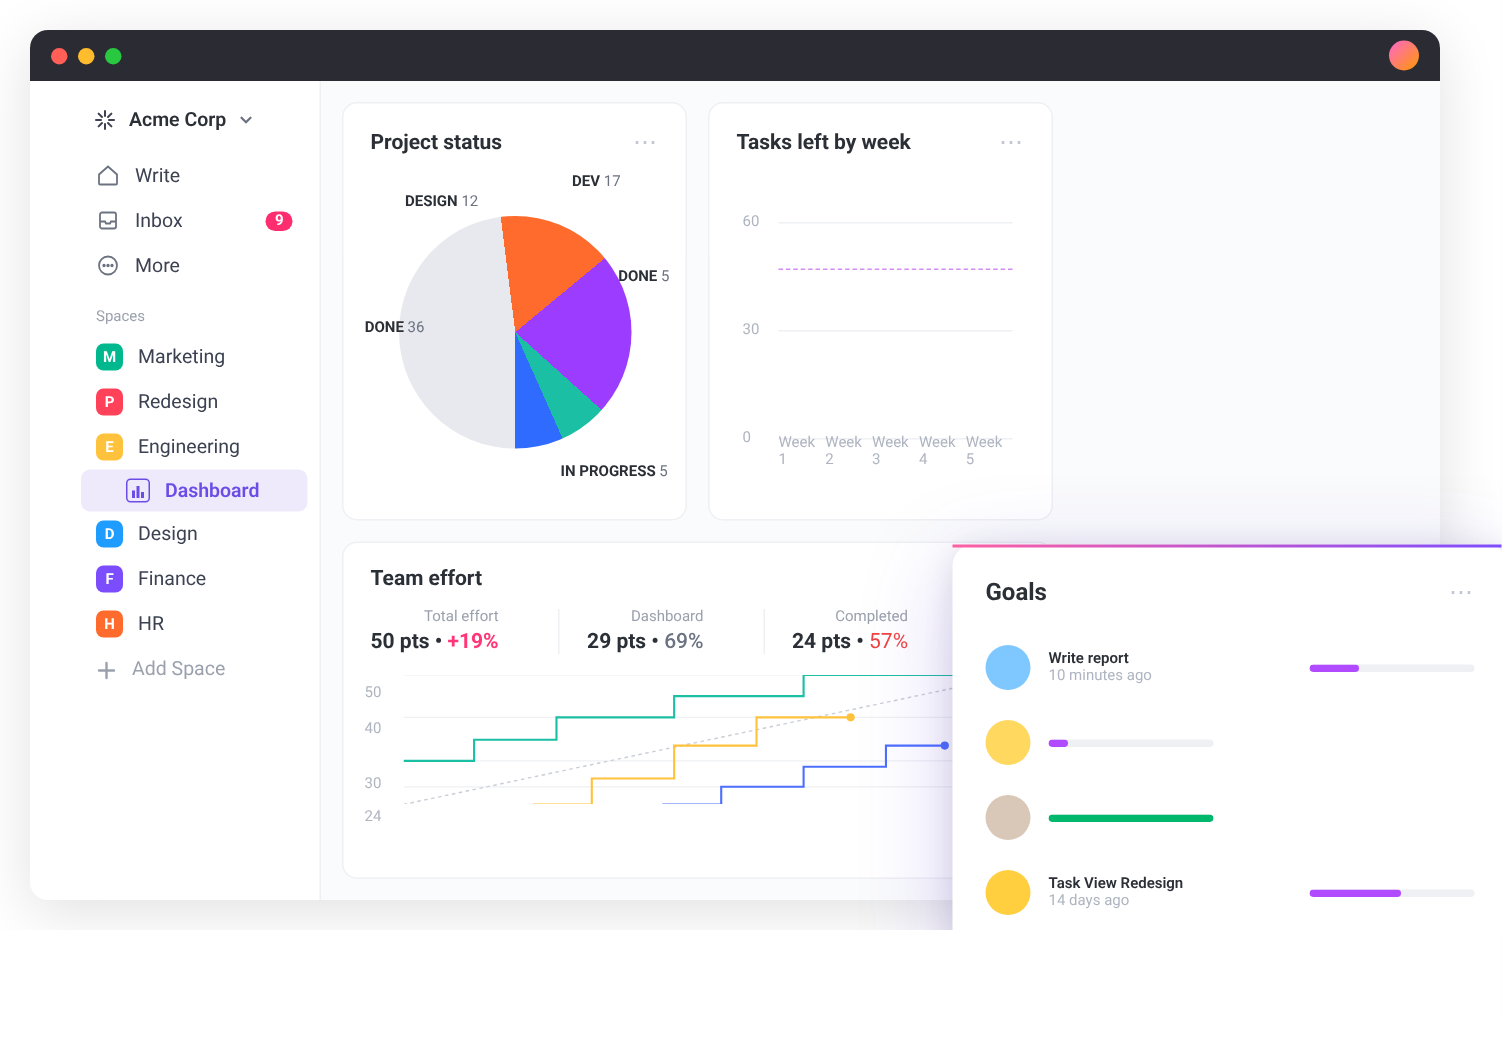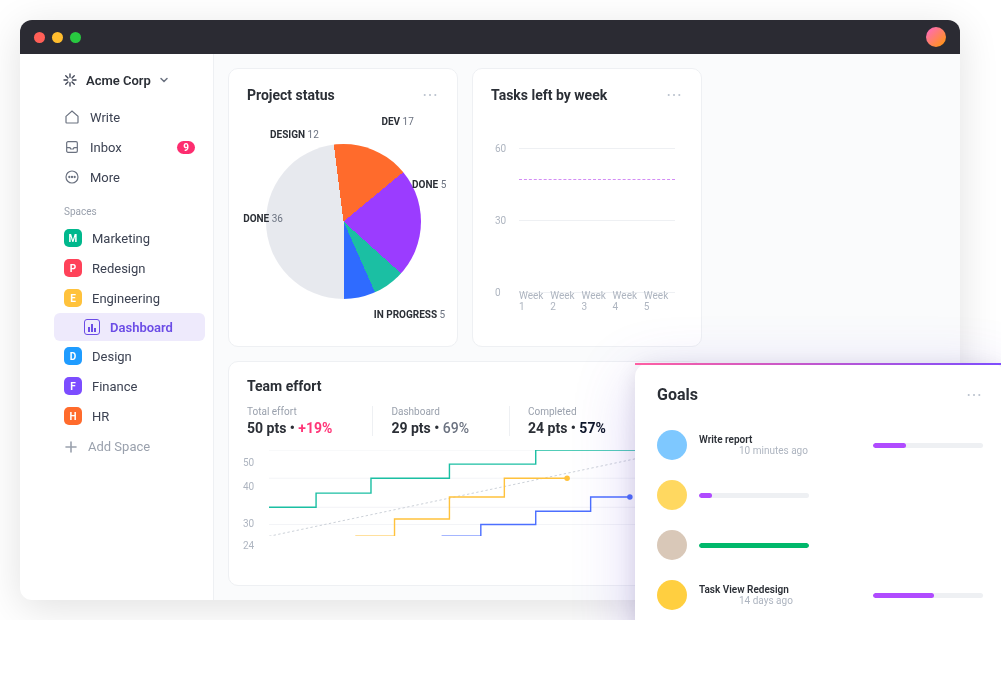--- a/index.html
+++ b/index.html
@@ -43,40 +43,40 @@
 .bar-chart { height:200px; position:relative; padding:8px 4px 0; }
 .bar-grid { position:absolute; left:28px; right:8px; top:8px; bottom:24px; }
 .grid-line { position:absolute; left:0; right:0; height:1px; background:#eef0f3; }
 .y-tick { position:absolute; left:4px; font-size:10px; color:#aeb5c0; transform:translateY(-50%); }
 .guide-line { position:absolute; left:28px; right:8px; border-top:1.5px dashed #d38df5; }
 .bars-row { position:absolute; left:28px; right:8px; bottom:24px; top:8px; display:flex; justify-content:space-around; align-items:flex-end; }
 .bar-group { display:flex; gap:4px; align-items:flex-end; justify-content:center; width:50px;}
 .bar { width:14px; border-radius:2px 2px 0 0; }
 .x-labels { position:absolute; left:28px; right:8px; bottom:4px; display:flex; justify-content:space-around; font-size:10px; color:#aeb5c0; }
 
-.team-card { grid-column: 1 / span 2; }
+.team-card { grid-column: 1 / span 2; text-align: right; }
 .stats-row { display:flex; gap:40px; margin-bottom: 10px; }
 .stat-block { border-left: 1px solid #eef0f3; padding-left: 18px; }
 .stat-block:first-child { border:none; padding-left:0; }
 .stat-lbl { font-size:10px; color:#9aa1ad; margin-bottom:3px; }
 .stat-val { font-size:14px; font-weight:700; color:#2b2f36; }
 .stat-val .pos { color:#ff3678; font-weight:700; }
 .line-chart { height:120px; position:relative; margin-top:6px; }
 .line-chart .y-tick { left:-4px; }
 .lc-area { position:absolute; left:22px; right:6px; top:4px; bottom:4px; }
 
 
 .goals-card { position:absolute; right:-10px; bottom:-40px; width:370px; background:#fff; border-radius:14px; box-shadow:0 16px 60px rgba(102,72,220,0.25), 0 4px 20px rgba(0,0,0,0.1); padding:20px 22px; border-top: 2px solid; border-image: linear-gradient(90deg,#ff5fa2,#7c4dff) 1; }
 .goals-card .card-head { margin-bottom:16px; }
 .goals-card .card-title { font-size:16px; }
 .goal-row { display:flex; align-items:center; gap:12px; padding:10px 0; }
 .gavatar { width:30px; height:30px; border-radius:50%; flex-shrink:0; }
 .goal-txt { flex:1; }
 .goal-title { font-size:10px; font-weight:600; color:#2b2f36; }
-.goal-sub { font-size:10px; color:#aeb5c0;margin-left:40px; }
+.goal-sub { font-size:10px; color:#aeb5c0; }
 .progress { width:110px; height:5px; background:#eef0f3; border-radius:3px; overflow:hidden; }
 .progress .fill { height:100%; border-radius:3px; }
 
 svg { display:block; }
 </style>
 </head>
 <body>
 
 <div style="position:relative; width:975px;">
 <div class="app-window">
@@ -257,21 +257,21 @@
           <div class="stat-block">
             <div class="stat-lbl">Total effort</div>
             <div class="stat-val"><span>50 pts</span> • <span class="pos">+19%</span></div>
           </div>
           <div class="stat-block">
             <div class="stat-lbl">Dashboard</div>
             <div class="stat-val"><span>29 pts</span> • <span style="font-weight:500;color:#6b7280">69%</span></div>
           </div>
           <div class="stat-block">
             <div class="stat-lbl">Completed</div>
-            <div class="stat-val"><span>24 pts</span> • <span style="font-weight:700;color:#0f172a">57%</span></div>
+            <div class="stat-val"><span>24 pts</span> • <span style="font-weight:400;color:#ef4444">57%</span></div>
           </div>
         </div>
         <div class="line-chart">
           <div id="lc-yticks">
                 <div class="y-tick" style="top: 16px;">50</div>
                 <div class="y-tick" style="top: 40px;">40</div>
                 <div class="y-tick" style="top: 77px;">30</div>
                 <div class="y-tick" style="top: 99px;">24</div>
               </div>
           <svg class="lc-area" viewBox="0 0 520 110" preserveAspectRatio="none">

